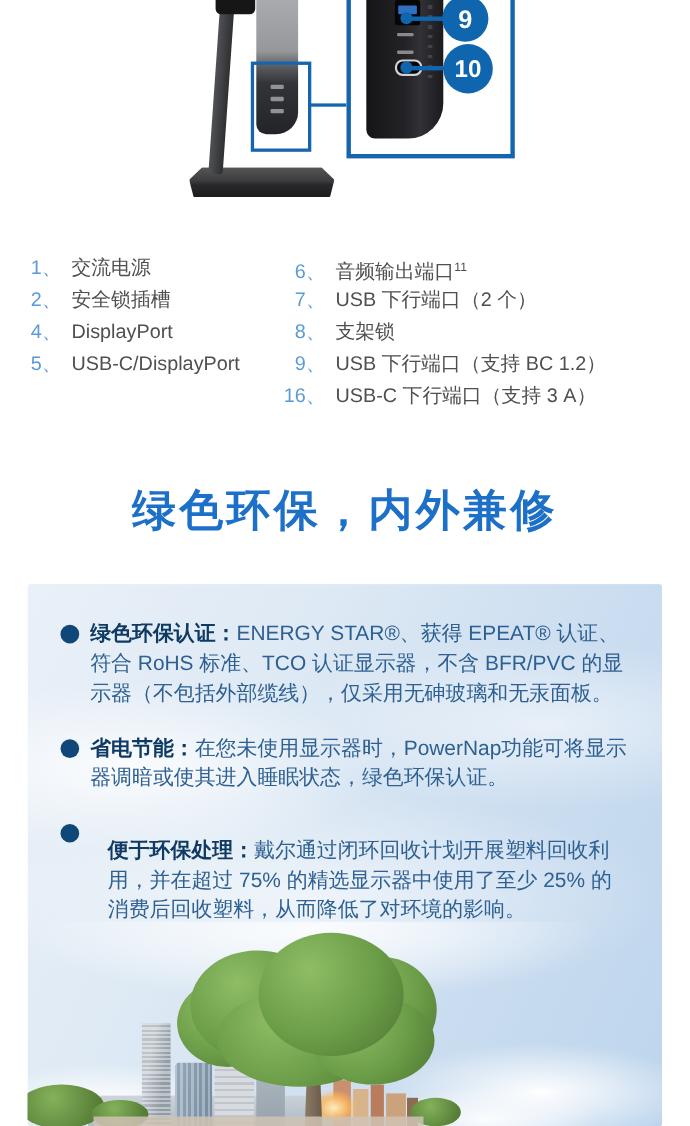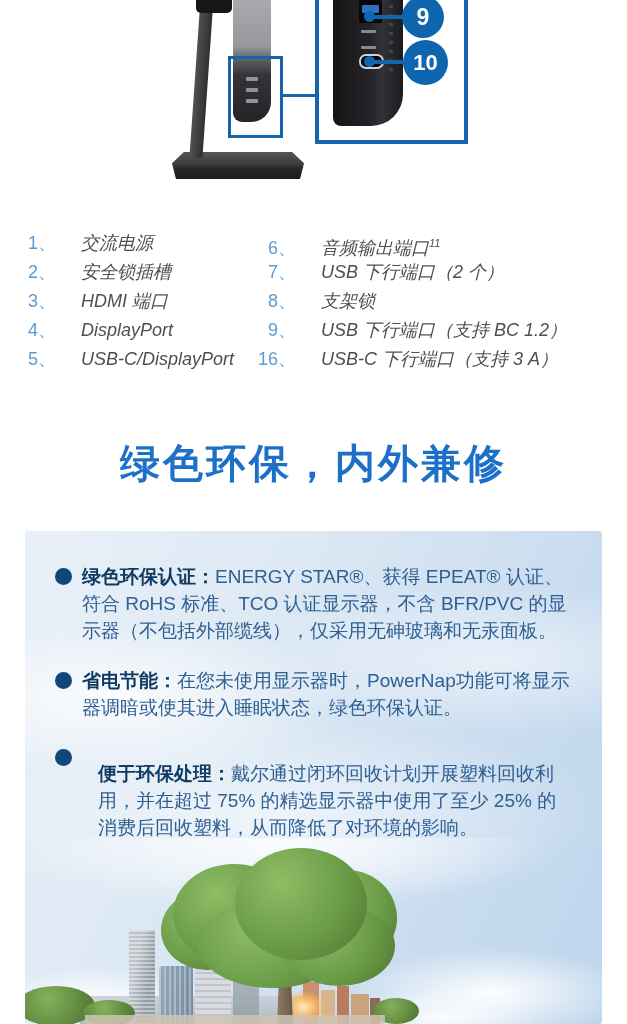--- a/index.html
+++ b/index.html
@@ -41,21 +41,21 @@
     display:flex;align-items:center;justify-content:center;}
   .badge9{left:402px;top:-4px;width:42px;height:42px;font-size:23px;}
   .badge10{left:403px;top:40px;width:45px;height:45px;font-size:22px;}
   
   .ports{position:absolute;left:0;top:229px;width:627px;font-size:18px;color:#4f4f4f;}
   .pcol{position:absolute;top:0;}
   .pcol-left{left:6px;}
   .pcol-right{left:246px;}
   .prow{height:29px;line-height:29px;white-space:nowrap;}
   .pnum{display:inline-block;min-width:50px;text-align:right;color:#5b9bd5;}
-  .plabel{margin-left:25px;font-style:italic;}
+  .plabel{margin-left:9px;}
   .plabel sup{font-size:11px;}
   
   .headline{position:absolute;left:0;top:436px;width:627px;text-align:center;
     font-size:40px;font-weight:bold;color:#1d70c8;letter-spacing:3px;}
   
   .eco-panel{position:absolute;left:25px;top:531px;width:577px;height:493px;border-radius:3px;overflow:hidden;
     background:
       radial-gradient(55% 22% at 16% 34%, rgba(255,255,255,.85), rgba(255,255,255,0) 72%),
       radial-gradient(60% 22% at 82% 26%, rgba(255,255,255,.55), rgba(255,255,255,0) 70%),
       radial-gradient(75% 26% at 45% 58%, rgba(255,255,255,.6), rgba(255,255,255,0) 75%),
@@ -154,23 +154,20 @@
 
 <div class="ports">
   <div class="pcol pcol-left">
     <div class="prow">
       <span class="pnum">1、</span><span class="plabel">交流电源</span>
     </div>
     <div class="prow">
       <span class="pnum">2、</span><span class="plabel">安全锁插槽</span>
     </div>
     <div class="prow">
-      <span class="pnum">3、</span><span class="plabel">HDMI 端口</span>
-    </div>
-    <div class="prow">
       <span class="pnum">4、</span><span class="plabel">DisplayPort</span>
     </div>
     <div class="prow">
       <span class="pnum">5、</span><span class="plabel">USB-C/DisplayPort</span>
     </div>
   </div>
   <div class="pcol pcol-right">
     <div class="prow">
       <span class="pnum">6、</span><span class="plabel"><span>音频输出端口</span><sup>11</sup></span>
     </div>

